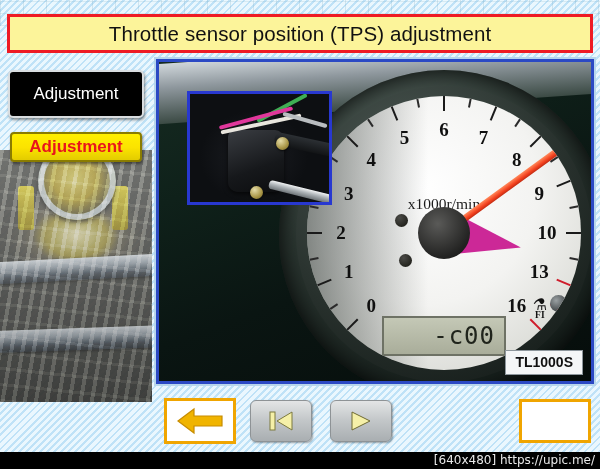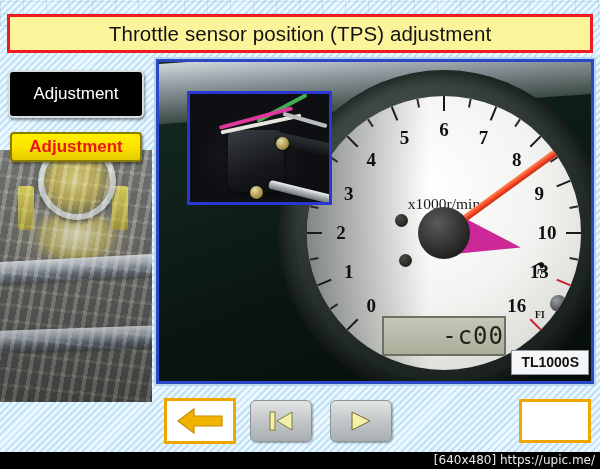--- a/index.html
+++ b/index.html
@@ -211,33 +211,34 @@
   .screw {
     position: absolute; width: 13px; height: 13px; border-radius: 50%;
     background: radial-gradient(circle at 35% 30%, #4a4a46, #15150f);
   }
   .lcd {
     position: absolute; left: 50%; bottom: 14px; transform: translateX(-50%);
     width: 124px; height: 40px;
     background: linear-gradient(180deg,#c4c8b6,#a9ad9a);
     border: 2px solid #6e7265;
     display: flex; align-items: center; justify-content: flex-end;
+    padding-right: 9px;
     z-index: 5;
   }
   .lcd-text {
     font-family: "DejaVu Sans Mono", monospace;
     font-size: 24px; color: #20241c; letter-spacing: 1px; line-height: 1;
   }
   .fi-mark {
     position: absolute; right: 34px; bottom: 50px; z-index: 5;
     text-align: center; color: #121212;
     font-family: "Liberation Serif", serif;
   }
   .fi-glyph { font-size: 16px; line-height: 11px; }
-  .fi-label { font-size: 9.5px; font-weight: bold; margin-top: 36px; }
+  .fi-label { font-size: 9.5px; font-weight: bold; }
   .fi-dot {
     position: absolute; right: 14px; bottom: 58px; width: 17px; height: 17px;
     border-radius: 50%;
     background: radial-gradient(circle at 36% 32%, #9aa0a2, #43484a 70%, #1d2122 100%);
     z-index: 5;
   }
 
   
   .inset {
     position: absolute;
@@ -279,21 +280,21 @@
   .inset .bolt1 { left: 86px; top: 43px; }
   .inset .bolt2 { left: 60px; top: 92px; }
   .inset .probe {
     position: absolute; left: 78px; top: 94px; width: 70px; height: 9px;
     background: linear-gradient(180deg,#f2f4f5,#aeb4b8 45%,#6e7478);
     border-radius: 4px; transform: rotate(14deg);
   }
 
   
   .model-tag {
-    position: absolute; right: 2px; bottom: 6px;
+    position: absolute; right: 8px; bottom: 6px;
     background: #f4f6f7; border: 1px solid #8d969c;
     padding: 3px 9px 4px;
     font-size: 14px; color: #101010; font-weight: bold;
     z-index: 8;
   }
 
   
   .toolbar { position: absolute; left: 0; top: 396px; width: 600px; height: 52px; z-index: 6; }
   .tb-btn { position: absolute; }
 

